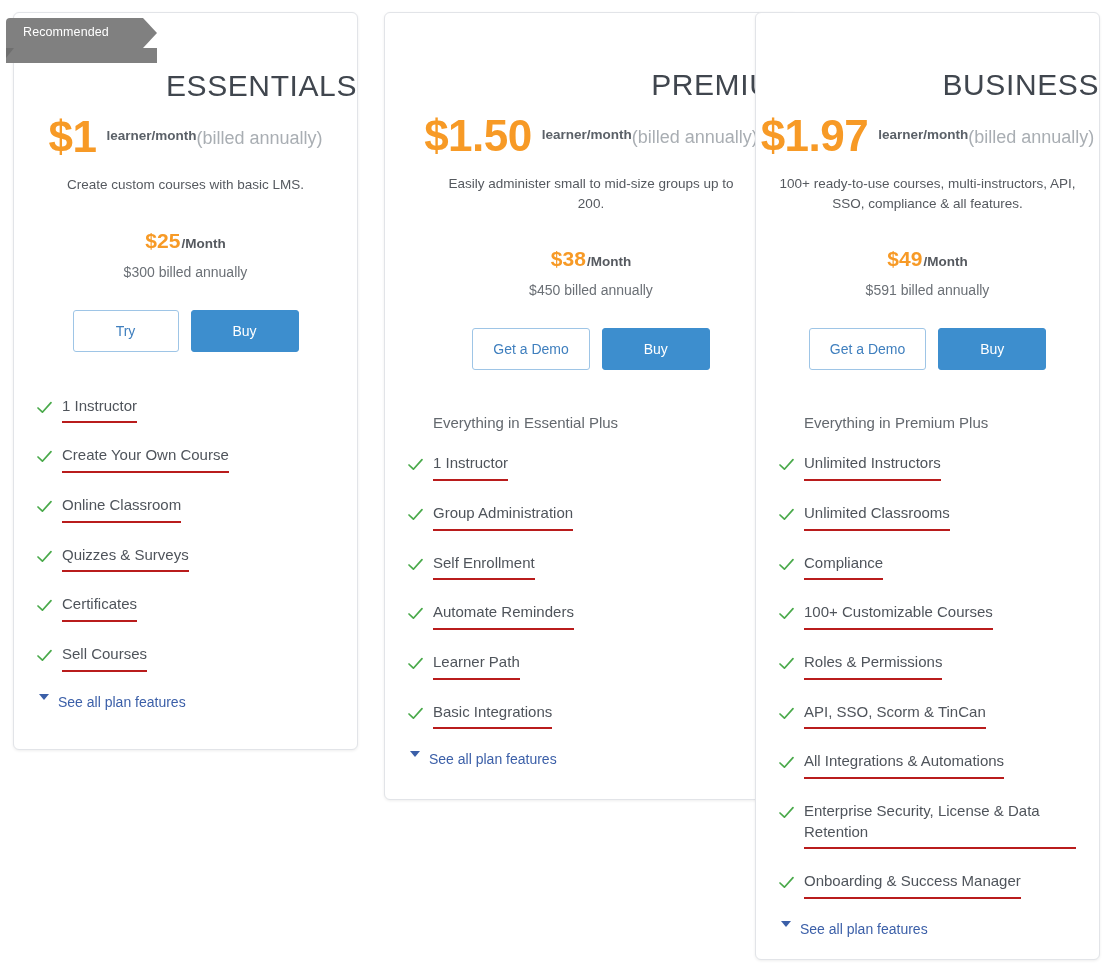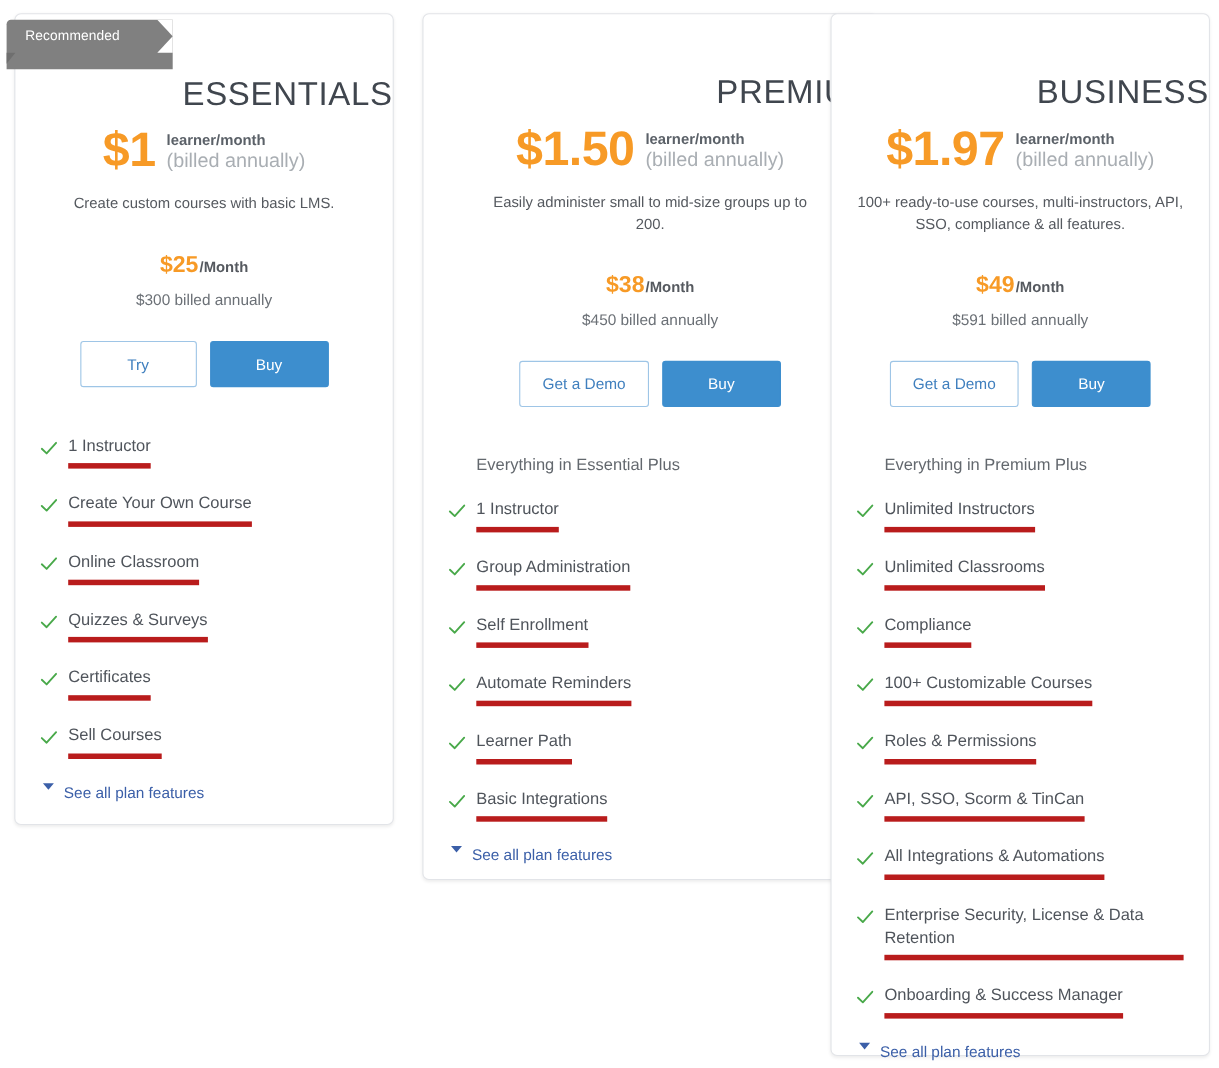--- a/index.html
+++ b/index.html
@@ -103,21 +103,21 @@
   }
   .headline-amount {
     font-size: 44px;
     font-weight: 700;
     color: #f79a26;
     line-height: 1;
     letter-spacing: -0.5px;
   }
   .headline-unit {
     display: flex;
-    flex-direction: column;
+    flex-direction: row;
     line-height: 1.15;
     padding-top: 3px;
   }
   .unit-primary {
     font-size: 13.5px;
     font-weight: 700;
     color: #5b6168;
   }
   .unit-secondary {
     font-size: 18px;
@@ -218,21 +218,21 @@
     width: 17px;
     height: 17px;
     margin-right: 9px;
     margin-top: 3px;
   }
   .feature-check svg { display: block; }
   .feature-text {
     font-size: 15px;
     color: #4f545b;
     line-height: 1.38;
-    border-bottom: 5px solid #b91c1c;
+    border-bottom: 2px solid #b91c1c;
     padding-bottom: 5px;
     flex: 0 1 auto;
   }
 
   
   .see-all {
     display: flex;
     align-items: flex-start;
     margin-top: 2px;
     padding-left: 3px;

